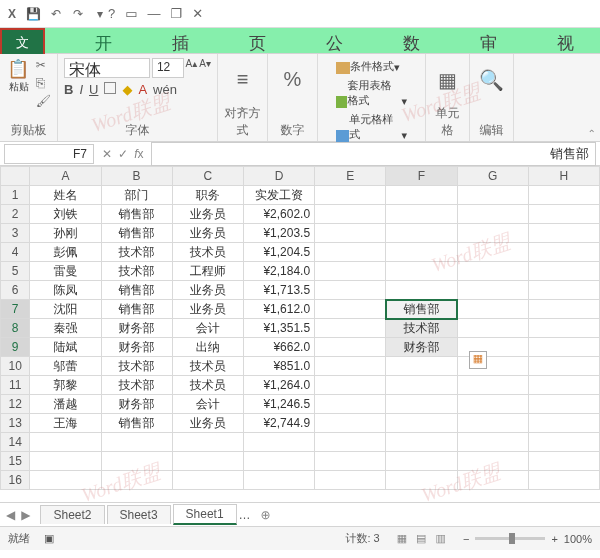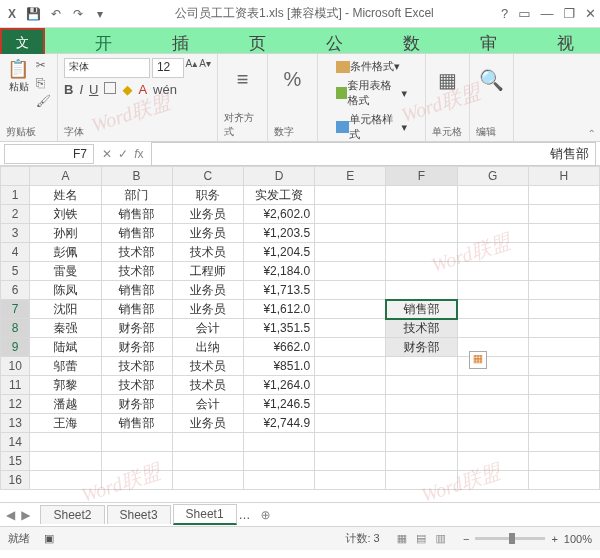--- a/index.html
+++ b/index.html
@@ -10,40 +10,40 @@
 .titlebar .excel-ico { color: #217346; font-weight: bold; }
 .titlebar .title { flex: 1; text-align: center; color: #666; font-size: 12px; }
 .titlebar .winctl { display: flex; gap: 10px; color: #666; font-size: 13px; }
 .titlebar .winctl span { cursor: pointer; }
 .tabbar { height: 26px; background: #86efac; display: flex; align-items: flex-start; padding: 0; border-bottom: 1px solid #d4d4d4; gap: 40px; }
 .tabbar .file { background: #217346; color: #fff; padding: 4px 14px; font-size: 13px; border: 2px solid #c0392b; display: flex; align-items: center; }
 .tabbar .tab { padding: 4px 10px; color: #444; font-size: 17px; display: flex; align-items: center; }
 .tabbar .tab.active { color: #217346; }
 .ribbon { height: 88px; background: #f5f5f5; border-bottom: 1px solid #d4d4d4; display: flex; position: relative; }
 .ribbon .group { border-right: 1px solid #dcdcdc; padding: 4px 6px 2px 6px; display: flex; flex-direction: column; justify-content: space-between; }
-.ribbon .group-label { font-size: 10px; color: #666; text-align: left; padding-top: 2px; }
+.ribbon .group-label { font-size: 12px; color: #666; text-align: center; padding-top: 2px; }
 .clipboard { width: 58px; }
 .clip-top { display: flex; gap: 4px; }
 .paste-big { width: 30px; text-align: center; font-size: 10px; color: #444; }
 .paste-big .ico { font-size: 18px; color: #d89a3c; }
 .clip-side { display: flex; flex-direction: column; gap: 4px; font-size: 12px; color: #666; }
 .font-group { width: 160px; }
 .font-row1 { display: flex; gap: 2px; margin-bottom: 4px; }
-.font-name { border: 1px solid #ccc; background: #fff; padding: 1px 4px; width: 94px; height: 20px; font-size: 10px; }
+.font-name { border: 1px solid #ccc; background: #fff; padding: 1px 4px; width: 94px; height: 20px; font-size: 16px; }
 .font-size { border: 1px solid #ccc; background: #fff; padding: 1px 4px; width: 34px; height: 20px; font-size: 12px; text-align: left; }
 .font-step { font-size: 10px; color: #555; display: flex; gap: 2px; }
 .font-row2 { display: flex; gap: 6px; align-items: center; color: #555; font-size: 13px; }
 .font-row2 .b { font-weight: bold; }
 .font-row2 .i { font-style: italic; }
 .font-row2 .u { text-decoration: underline; }
 .font-row2 .box { width: 12px; height: 12px; border: 1px solid #888; display: inline-block; }
 .align-group, .num-group { width: 50px; text-align: center; }
 .big-ico { font-size: 20px; color: #666; padding-top: 10px; }
 .styles-group { width: 108px; font-size: 11px; color: #444; }
-.styles-group .row { display: flex; align-items: center; gap: 0; margin-bottom: 2px; padding: 1px 12px; }
+.styles-group .row { display: flex; align-items: flex-end; gap: 0; margin-bottom: 2px; padding: 1px 12px; }
 .styles-group .sico { width: 14px; height: 12px; background: #d8a85a; display: inline-block; }
 .styles-group .sico.green { background: #7cb342; }
 .styles-group .sico.blue { background: #5b9bd5; }
 .cells-group, .edit-group { width: 44px; text-align: center; }
 .collapse { position: absolute; right: 4px; bottom: 2px; font-size: 10px; color: #888; }
 .namebar { height: 24px; background: #fff; border-bottom: 1px solid #d4d4d4; display: flex; align-items: center; text-align: right; }
 .namebox { width: 90px; border: 1px solid #ccc; margin: 2px 4px; padding: 2px 6px; background: #fff; font-size: 12px; }
 .fxbtns { display: flex; gap: 6px; color: #888; padding: 0 4px; font-size: 12px; }
 .fxbar { flex: 1; border: 1px solid #ccc; margin: 2px 4px; padding: 2px 6px; background: #fff; font-size: 13px; }
 .grid-wrap { position: relative; height: 336px; overflow: hidden; background: #fff; }
@@ -76,21 +76,20 @@
 <body>
 
 <div class="titlebar">
   <div class="qat">
     <span class="excel-ico">X</span>
     <span>💾</span>
     <span>↶</span>
     <span>↷</span>
     <span>▾</span>
   </div>
-  <div class="title">公司员工工资表1.xls [兼容模式] - Microsoft Excel</div>
   <div class="winctl">
     <span>?</span>
     <span>▭</span>
     <span>—</span>
     <span>❐</span>
     <span>✕</span>
   </div>
 </div>
 
 <div class="tabbar">

